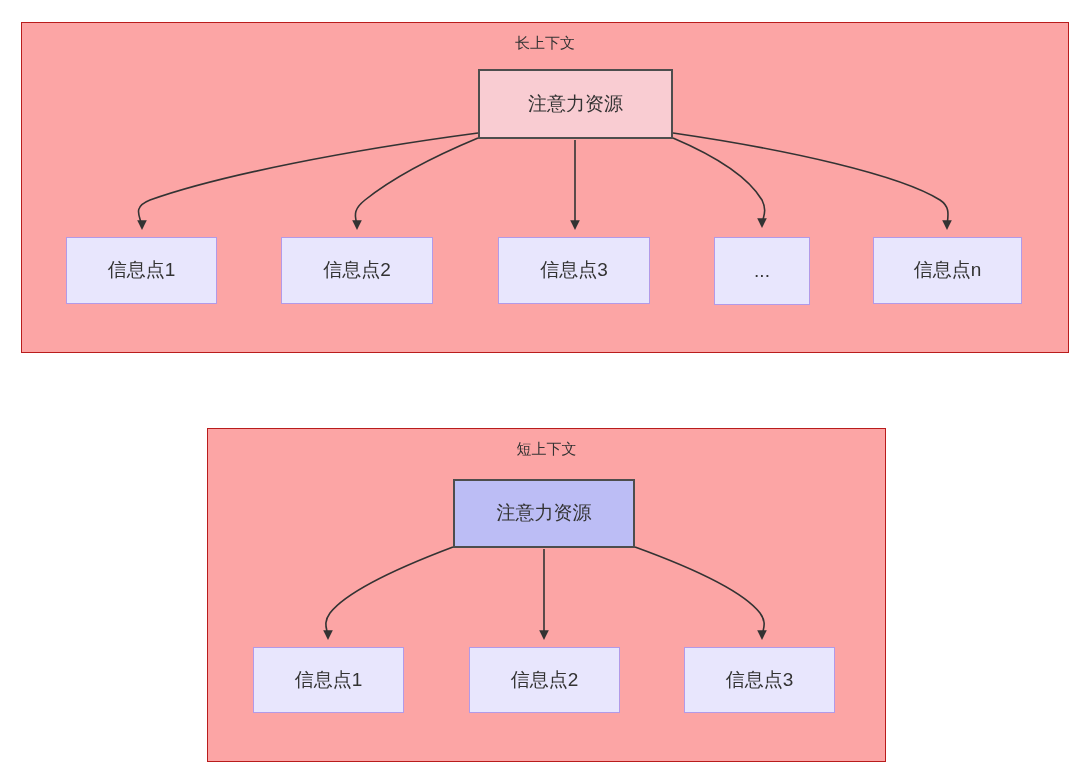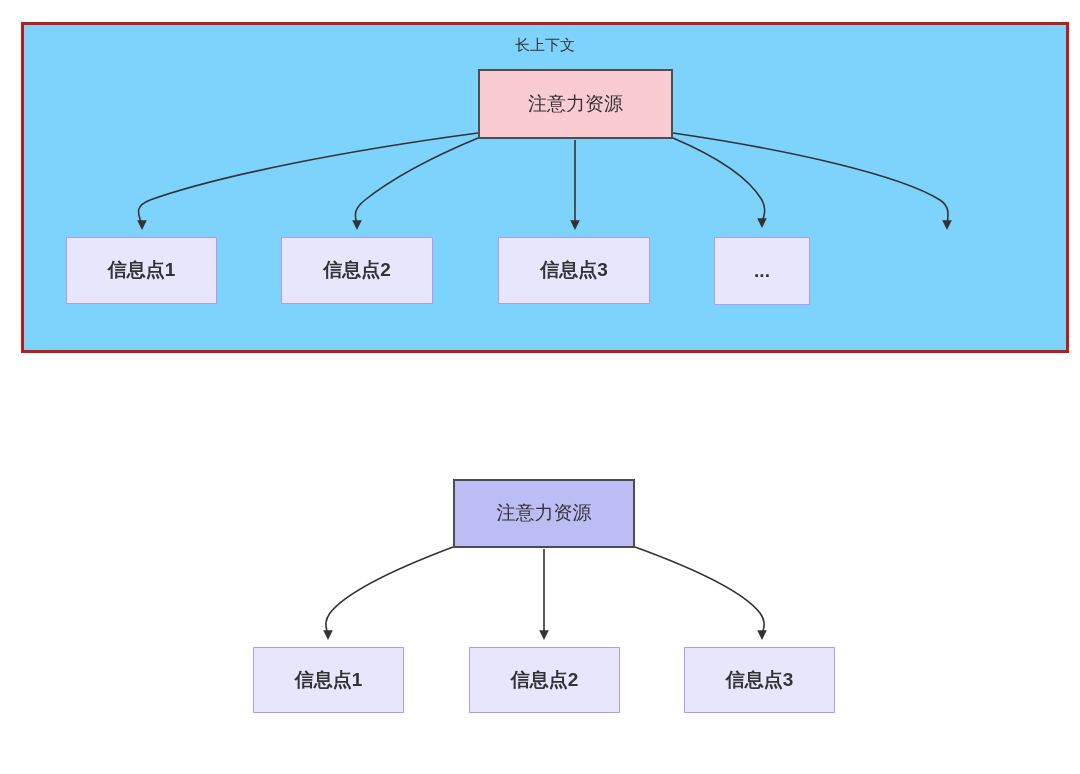--- a/index.html
+++ b/index.html
@@ -15,22 +15,22 @@
     overflow: hidden;
   }
   .canvas {
     position: absolute;
     left: 0; top: 0;
     width: 1080px;
     height: 774px;
   }
   .group {
     position: absolute;
-    background: #7dd3fc;
-    border: 3px solid #b91c1c;
+    background: #fca5a5;
+    border: 1px solid #b91c1c;
     box-sizing: border-box;
   }
   #group-long {
     left: 21px;
     top: 22px;
     width: 1048px;
     height: 331px;
   }
   #group-short {
     left: 207px;
@@ -64,21 +64,20 @@
     background: #f9ccd2;
     border: 2px solid #4d4d4d;
   }
   .node-root-blue {
     background: #bcbdf5;
     border: 2px solid #4d4d4d;
   }
   .node-leaf {
     background: #e8e6fd;
     border: 1px solid #b29ae8;
-    font-weight: bold;
   }
   .edges {
     position: absolute;
     left: 0; top: 0;
     width: 1080px;
     height: 774px;
     pointer-events: none;
   }
 </style>
 </head>
@@ -104,21 +103,25 @@
       <path d="M 673 133 C 790 150 900 175 940 200 C 952 208 947 218 947 228"></path>
     </g>
   </svg>
 
   <div class="node node-root-red" style="left:478px; top:69px; width:195px; height:70px;">注意力资源</div>
 
   <div class="node node-leaf" style="left:66px; top:237px; width:151px; height:67px;">信息点1</div>
   <div class="node node-leaf" style="left:281px; top:237px; width:152px; height:67px;">信息点2</div>
   <div class="node node-leaf" style="left:498px; top:237px; width:152px; height:67px;">信息点3</div>
   <div class="node node-leaf" style="left:714px; top:237px; width:96px; height:68px;">...</div>
+  <div class="node node-leaf" style="left:873px; top:237px; width:149px; height:67px;">信息点n</div>
 
+  <div class="group" id="group-short">
+    <div class="group-title">短上下文</div>
+  </div>
 
   <svg class="edges" viewBox="0 0 1080 774" width="1080" height="774">
     <defs>
       <marker id="arrow2" viewBox="0 0 10 10" refX="8" refY="5" markerWidth="6" markerHeight="6" orient="auto-start-reverse">
         <path d="M 0 0 L 10 5 L 0 10 z" fill="#333333"></path>
       </marker>
     </defs>
     <g fill="none" stroke="#333333" stroke-width="1.6" marker-end="url(#arrow2)">
       <path d="M 453 547 C 400 567 348 590 330 613 C 322 624 328 630 328 638"></path>
       <path d="M 544 549 L 544 638"></path>

